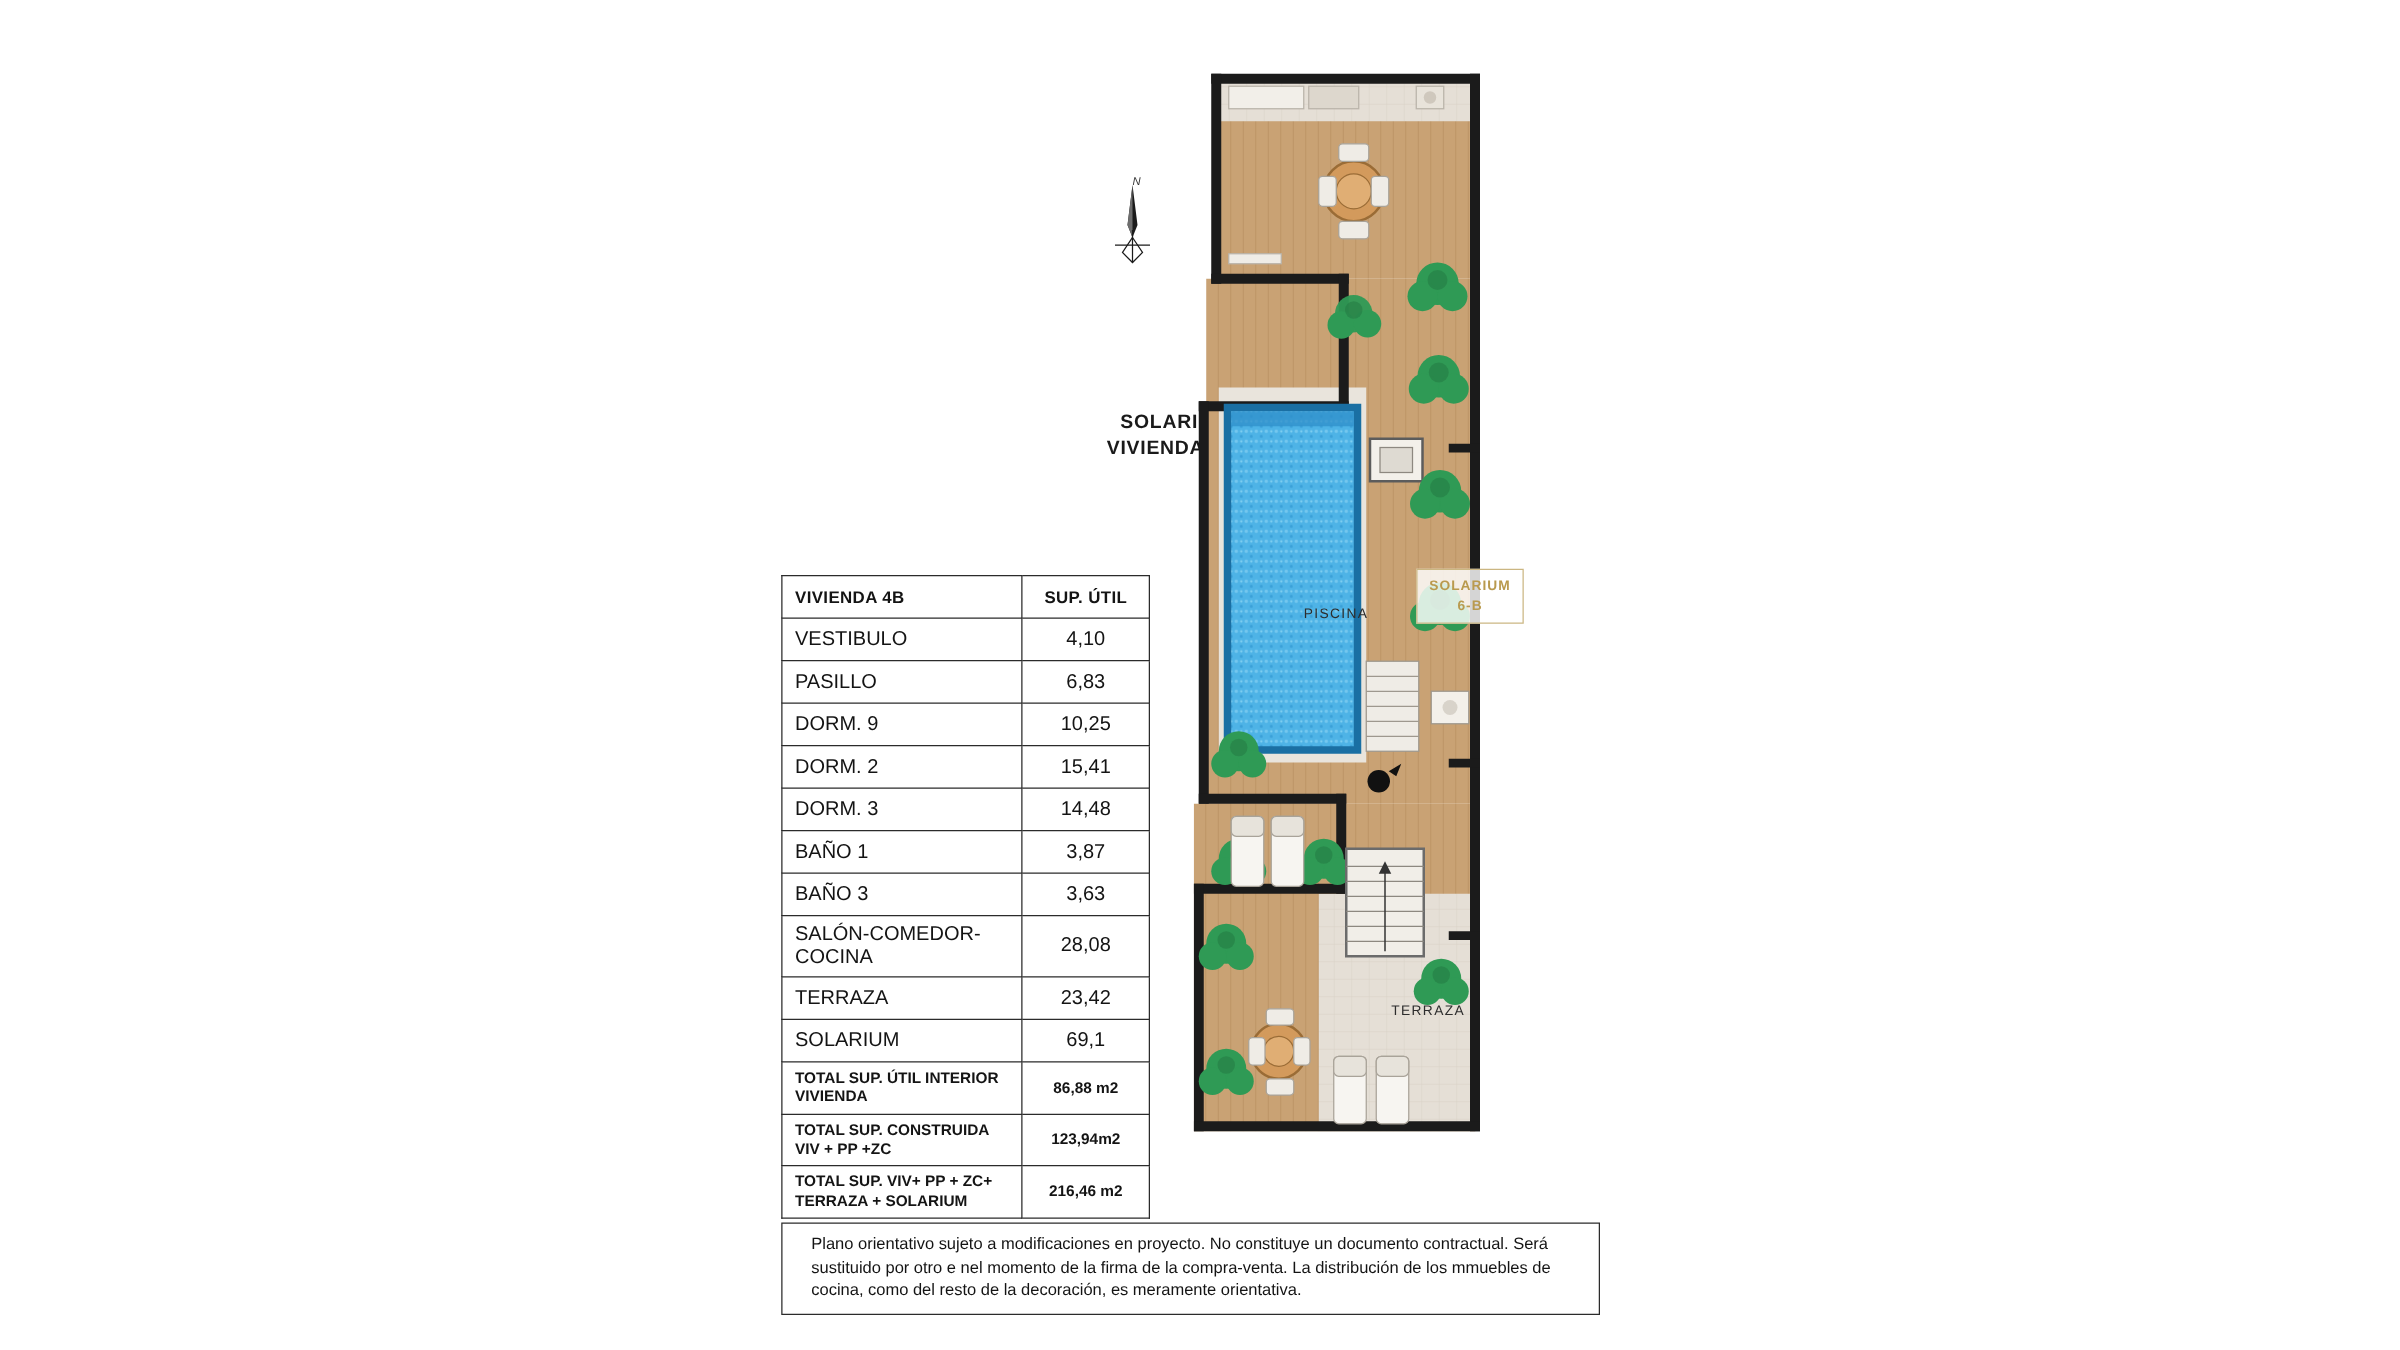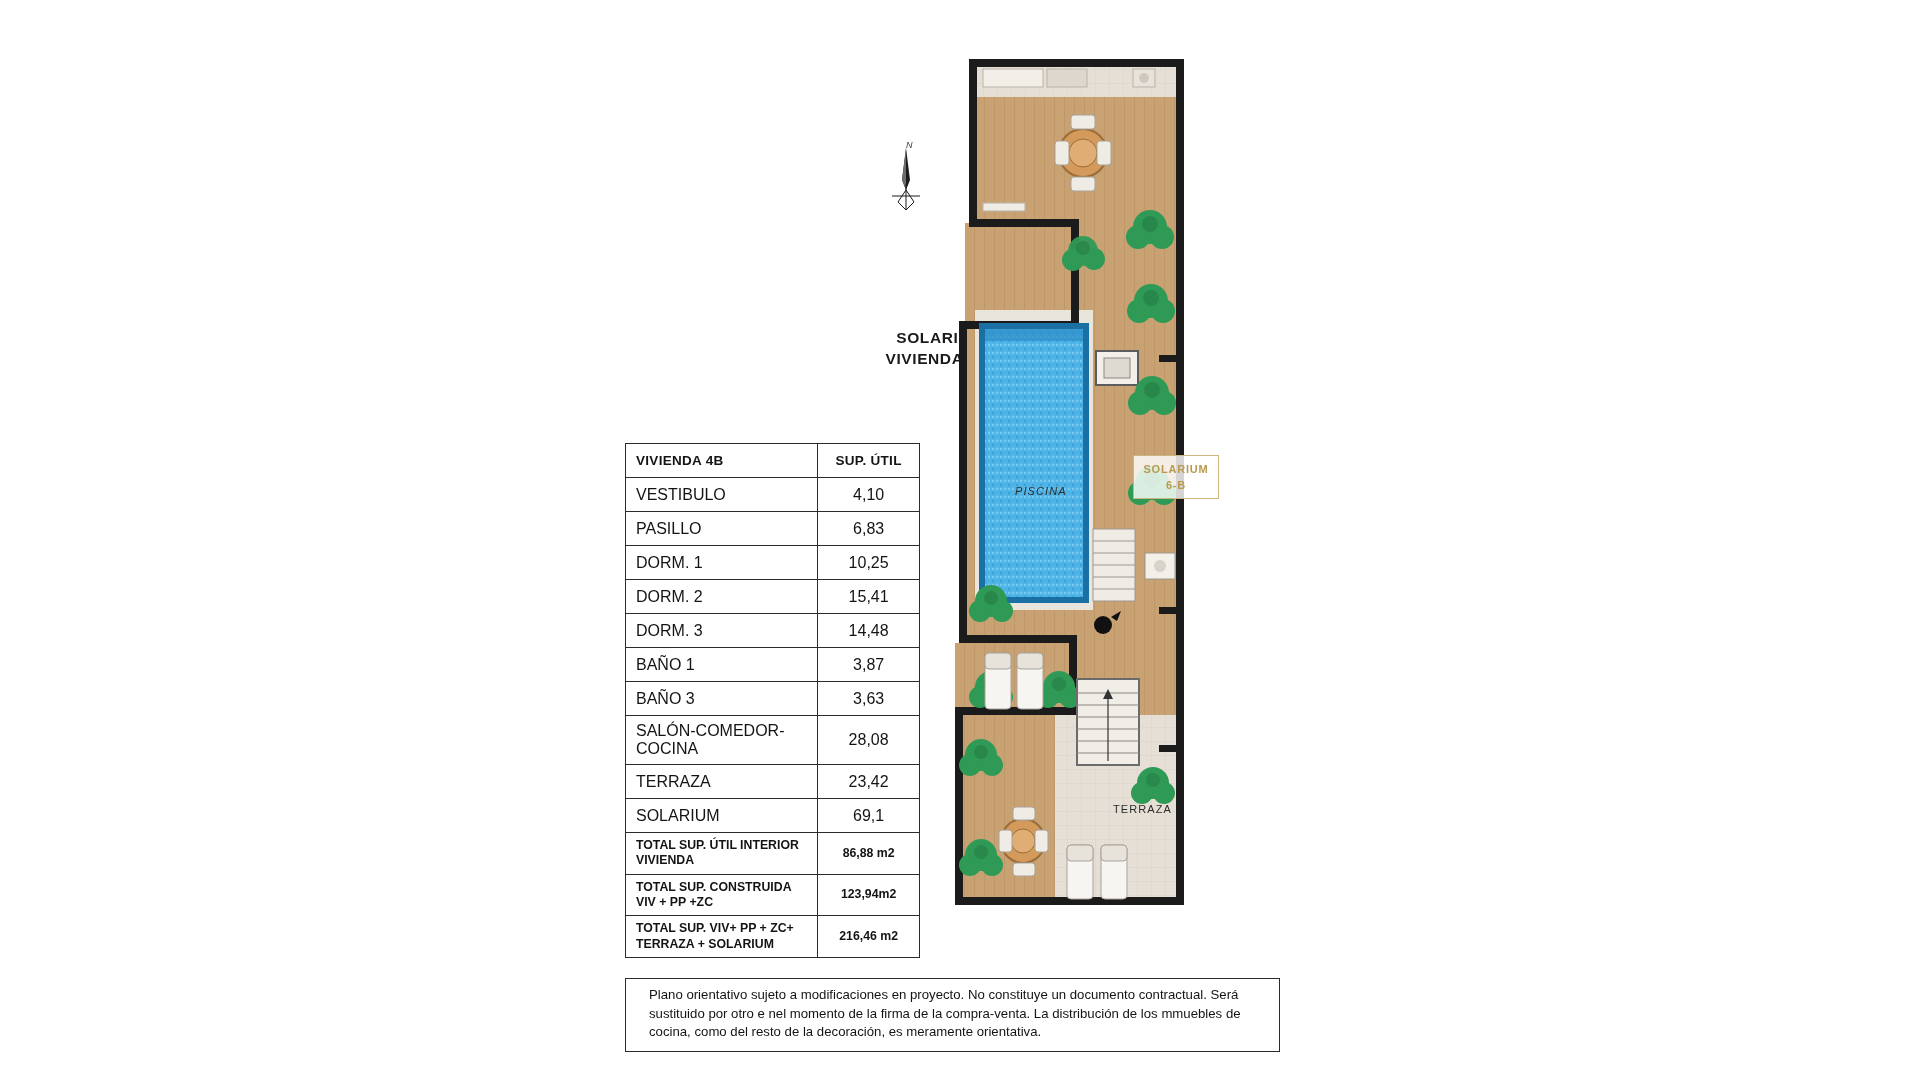--- a/index.html
+++ b/index.html
@@ -39,21 +39,21 @@
     position: absolute;
     left: 30px; top: 0;
     font-size: 9px;
     font-style: italic;
     color: #333;
   }
 
   
   .sup-table {
     position: absolute;
-    left: 625px; top: 443px;
+    left: 625px; top: 460px;
     width: 295px;
     border-collapse: collapse;
     background: #ffffff;
   }
   .sup-table td {
     border: 1px solid #2b2b2b;
     padding: 6px 10px;
     font-size: 16px;
     color: #141414;
     height: 34px;
@@ -87,21 +87,21 @@
   #plan svg { display: block; }
 
   .plan-label {
     position: absolute;
     font-size: 11px;
     letter-spacing: 1.1px;
     color: #2d2d2d;
     font-family: "Liberation Sans", sans-serif;
     white-space: nowrap;
   }
-  #label-piscina { left: 60px; top: 430px; font-style: italic; }
+  #label-piscina { left: 88px; top: 430px; }
   #label-terraza { left: 158px; top: 748px; }
 
   #solarium-tag {
     position: absolute;
     left: 178px; top: 400px;
     width: 86px; height: 44px;
     border: 1px solid #cbb682;
     background: rgba(255,255,255,0.82);
     color: #b99a4e;
     font-size: 11px;
@@ -154,21 +154,21 @@
       </tr>
       <tr>
         <td class="c-name">VESTIBULO</td>
         <td class="c-val">4,10</td>
       </tr>
       <tr>
         <td class="c-name">PASILLO</td>
         <td class="c-val">6,83</td>
       </tr>
       <tr>
-        <td class="c-name">DORM. 1</td>
+        <td class="c-name">DORM. 9</td>
         <td class="c-val">10,25</td>
       </tr>
       <tr>
         <td class="c-name">DORM. 2</td>
         <td class="c-val">15,41</td>
       </tr>
       <tr>
         <td class="c-name">DORM. 3</td>
         <td class="c-val">14,48</td>
       </tr>

